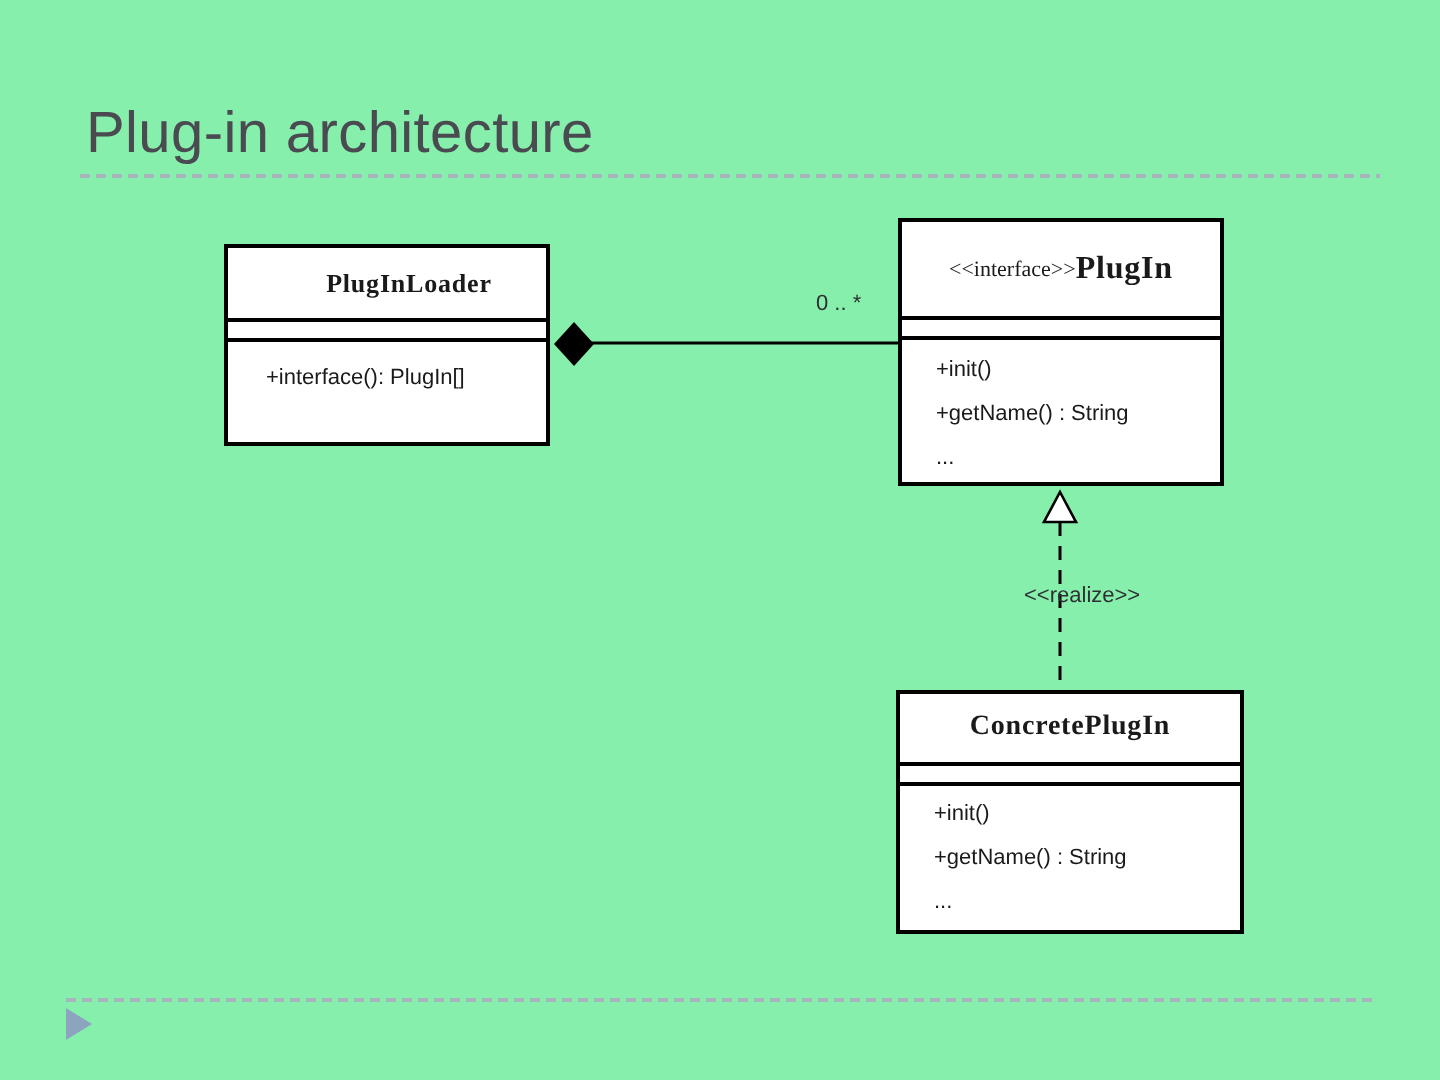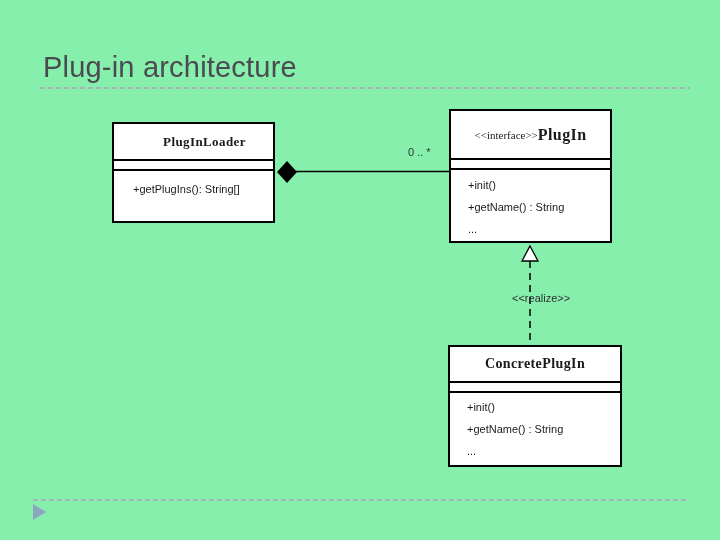--- a/index.html
+++ b/index.html
@@ -91,21 +91,21 @@
     <line x1="530" y1="261" x2="530" y2="345" stroke="#000000" stroke-width="1.5" stroke-dasharray="7,5"></line>
     <polygon points="530,246 538,261 522,261" fill="#ffffff" stroke="#000000" stroke-width="1.3"></polygon>
   </svg>
 
   <div class="uml-class" id="cls-pluginloader">
     <div class="uml-title">
       <div class="cls-name">PlugInLoader</div>
     </div>
     <div class="uml-attrs"></div>
     <div class="uml-methods">
-      <div>+getPlugIns(): String[]</div>
+      <div>+interface(): PlugIn[]</div>
     </div>
   </div>
 
   <div class="uml-class" id="cls-plugin">
     <div class="uml-title">
       <div class="stereo">&lt;&lt;interface&gt;&gt;</div>
       <div class="cls-name">PlugIn</div>
     </div>
     <div class="uml-attrs"></div>
     <div class="uml-methods">

